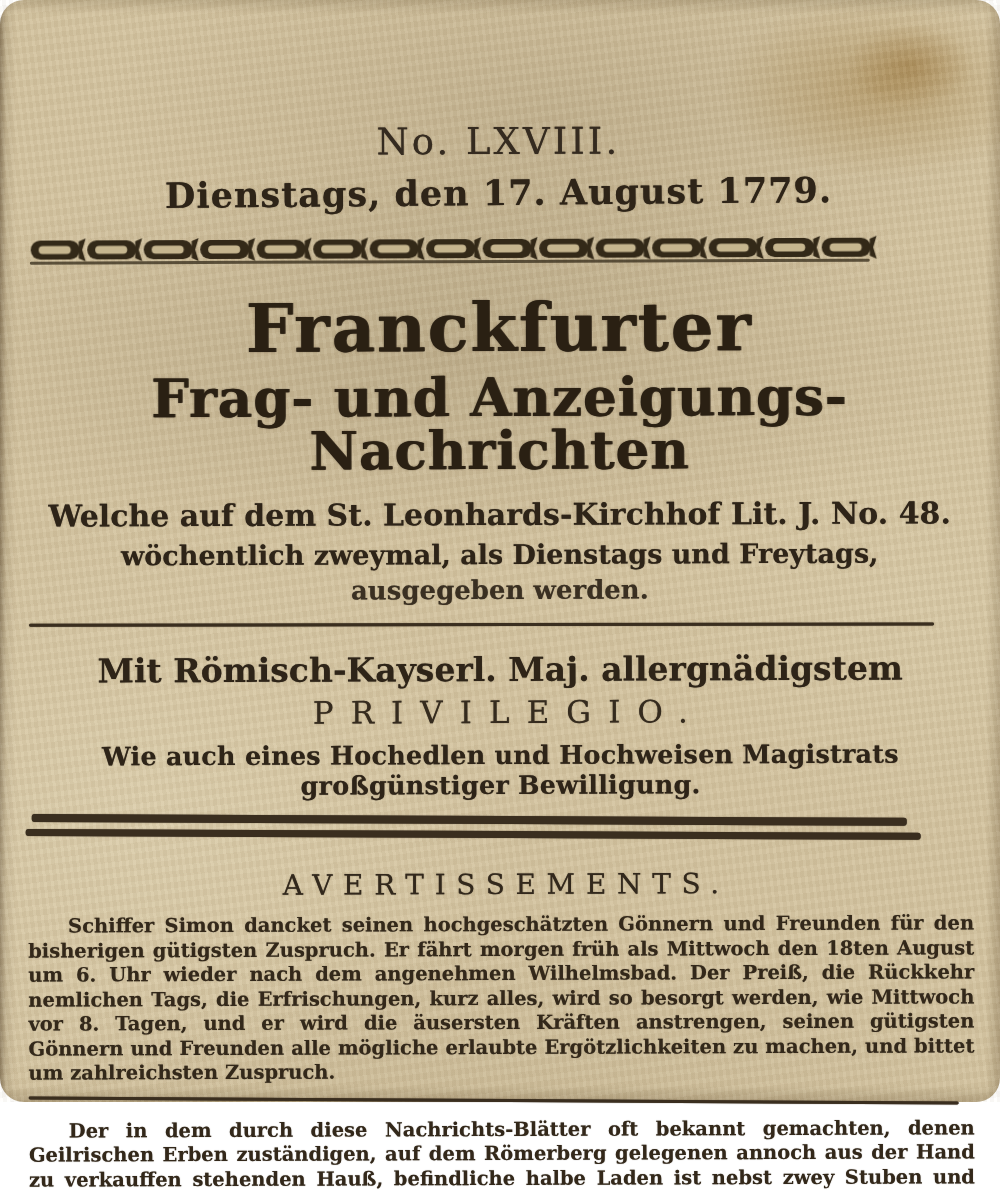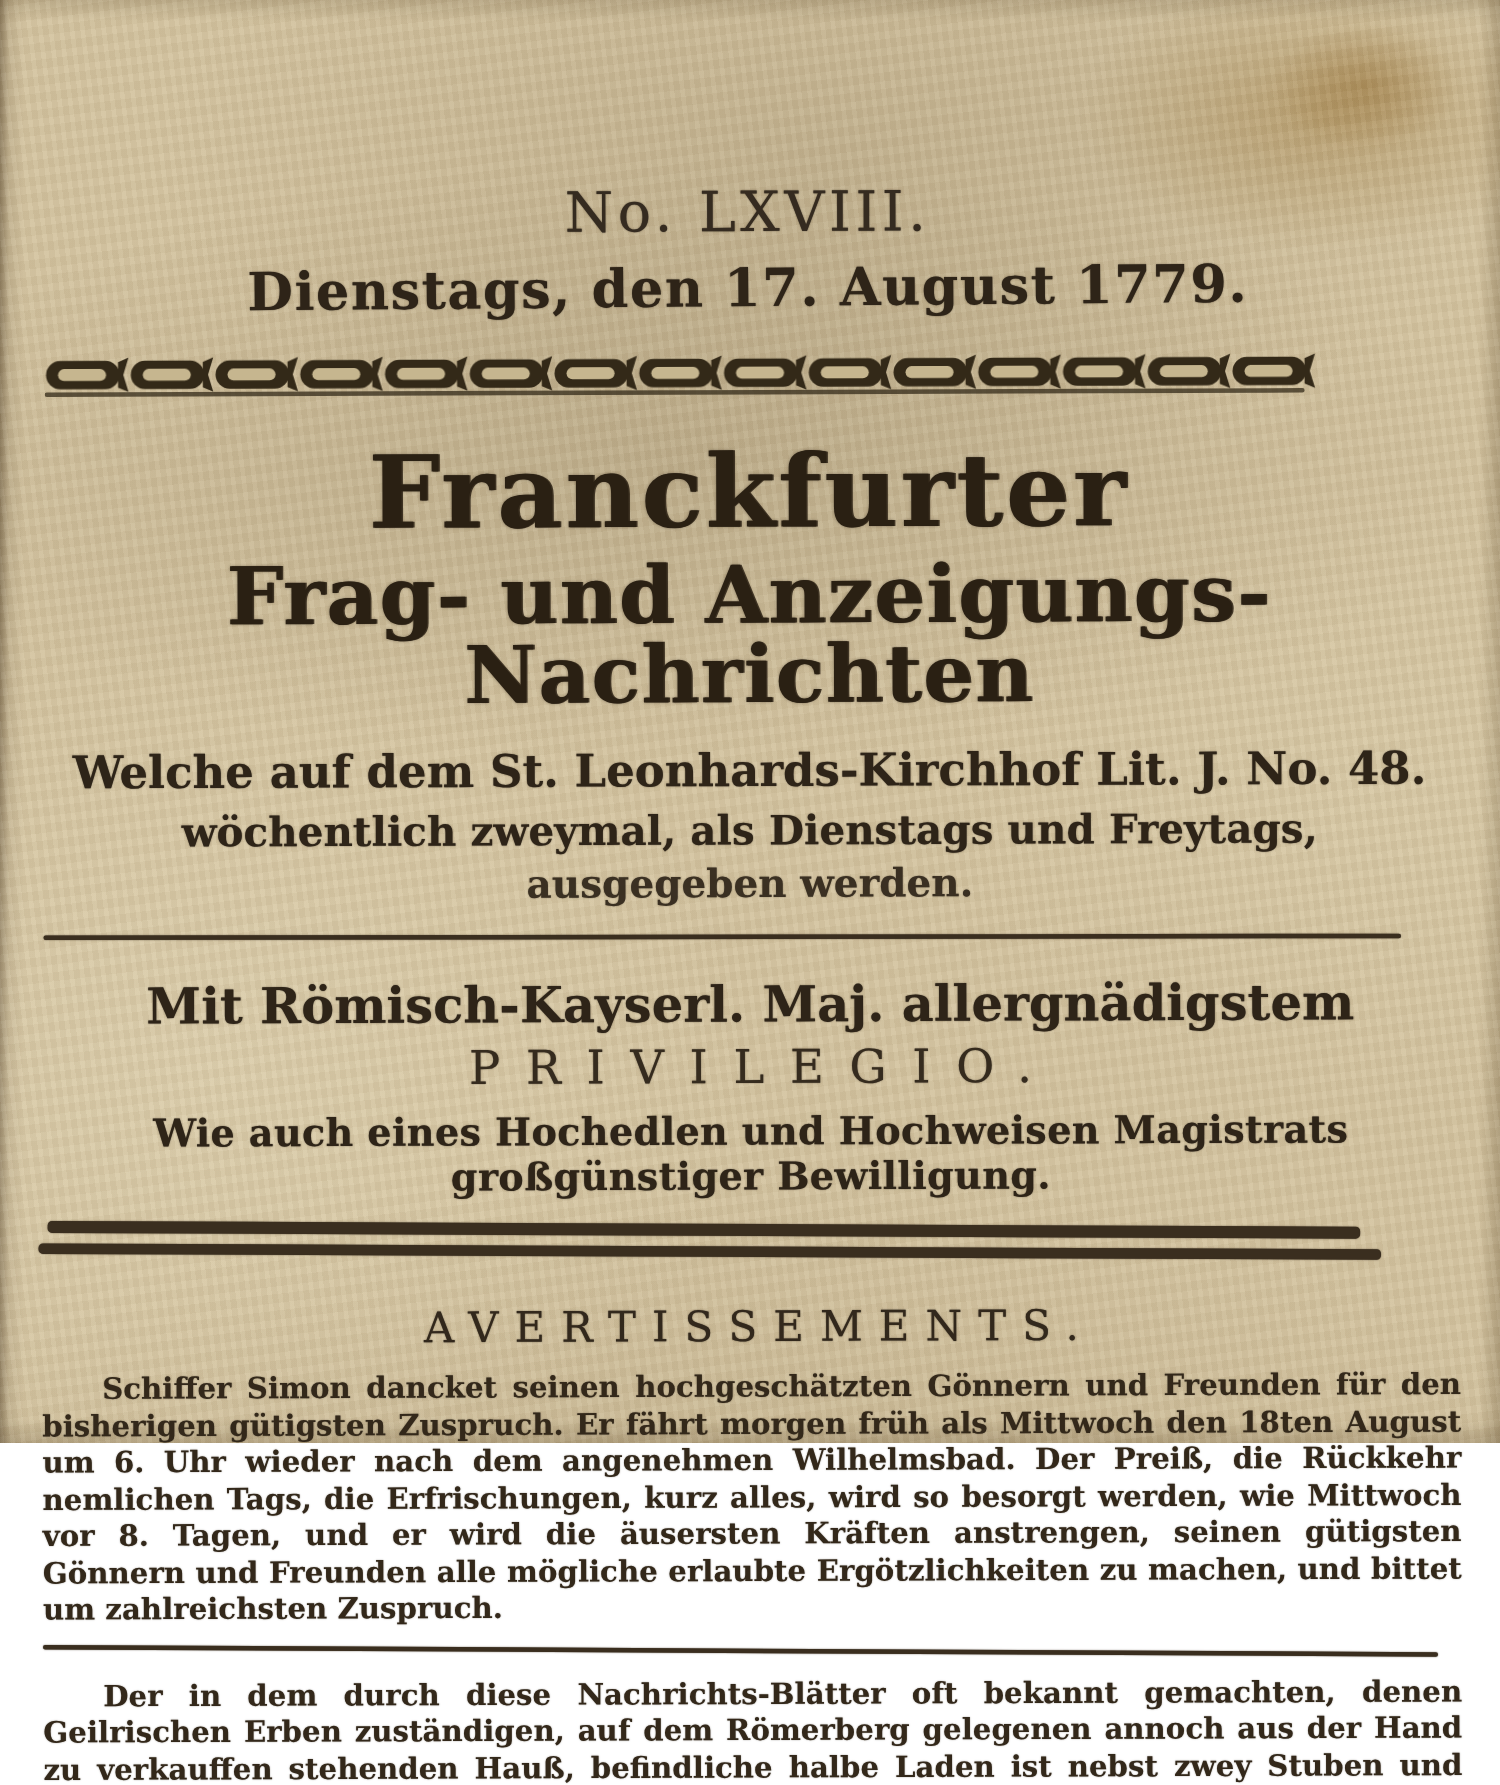--- a/index.html
+++ b/index.html
@@ -3,34 +3,35 @@
 <meta charset="utf-8">
 <style>
   html, body { margin: 0; padding: 0; }
   body {
     width: 1000px; height: 1190px;
     overflow: hidden;
     font-family: "DejaVu Serif", "Liberation Serif", serif;
   }
   .page {
     position: relative;
-    width: 1000px; height: 962px;
+    width: 1000px; height: 1102px;
     background:
       radial-gradient(ellipse 230px 130px at 88% 8%, rgba(150,112,48,0.40), transparent 70%),
       radial-gradient(ellipse 90px 60px at 91% 6%, rgba(140,100,40,0.45), transparent 70%),
       radial-gradient(ellipse 620px 300px at 55% 11%, rgba(120,100,70,0.20), transparent 72%),
       radial-gradient(ellipse 750px 280px at 45% 32%, rgba(110,92,62,0.22), transparent 72%),
       radial-gradient(ellipse 520px 420px at 14% 74%, rgba(238,228,198,0.30), transparent 70%),
       radial-gradient(ellipse 420px 300px at 92% 55%, rgba(225,213,180,0.28), transparent 70%),
       radial-gradient(ellipse 850px 420px at 50% 112%, rgba(128,108,72,0.16), transparent 72%),
       linear-gradient(90deg, rgba(70,52,28,0.50) 0px, rgba(70,52,28,0.12) 6px, rgba(70,52,28,0.0) 16px),
       linear-gradient(270deg, rgba(90,70,40,0.30) 0px, rgba(90,70,40,0.0) 14px),
       linear-gradient(0deg, rgba(95,76,46,0.28) 0px, rgba(95,76,46,0.0) 16px),
       linear-gradient(180deg, rgba(100,82,50,0.22) 0px, rgba(100,82,50,0.0) 14px),
       #d3c3a0;
+    border-radius: 24px;
   }
   
   .page::before {
     content: ""; position: absolute; inset: 0; pointer-events: none;
     background:
       repeating-linear-gradient(83deg, rgba(255,250,230,0.05) 0 3px, rgba(120,100,65,0.05) 3px 7px),
       repeating-linear-gradient(-7deg, rgba(255,250,230,0.04) 0 5px, rgba(120,100,65,0.04) 5px 11px);
   }
   .content {
     position: absolute; left: 25px; right: 25px; top: 0;

